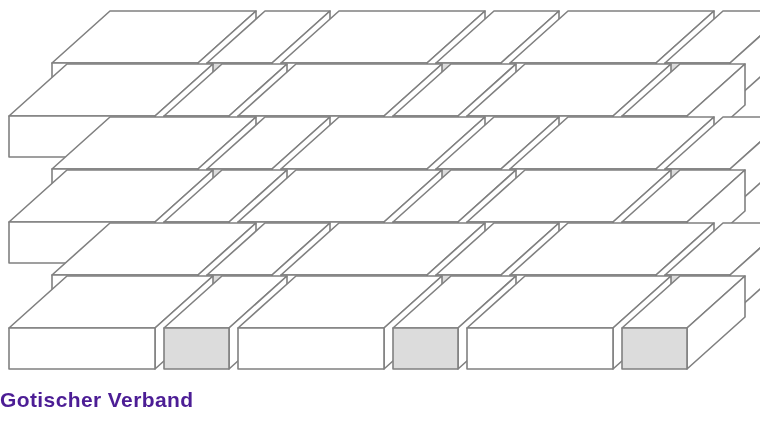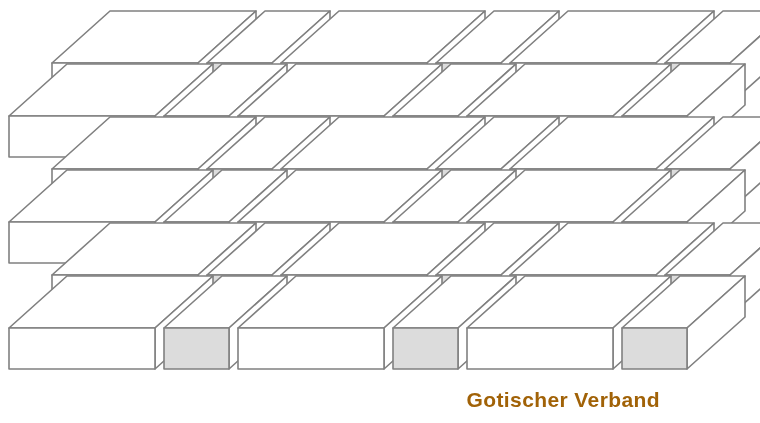--- a/index.html
+++ b/index.html
@@ -16,25 +16,25 @@
   }
   #bond-svg{
     position:absolute;left:0;top:0;
     width:760px;height:423px;
     display:block;
   }
   #caption{
     position:absolute;
     left:0; top:388px;
     width:660px;
-    text-align:right;
+    text-align:left;
     font-size:21px;
     font-weight:bold;
     letter-spacing:0.4px;
-    color:#a16207;
+    color:#4c1d95;
     font-family:"Liberation Sans", sans-serif;
     user-select:none;
   }
 </style>
 </head>
 <body>
 
 <div id="figure">
 
   <svg id="bond-svg" viewBox="0 0 760 423">

